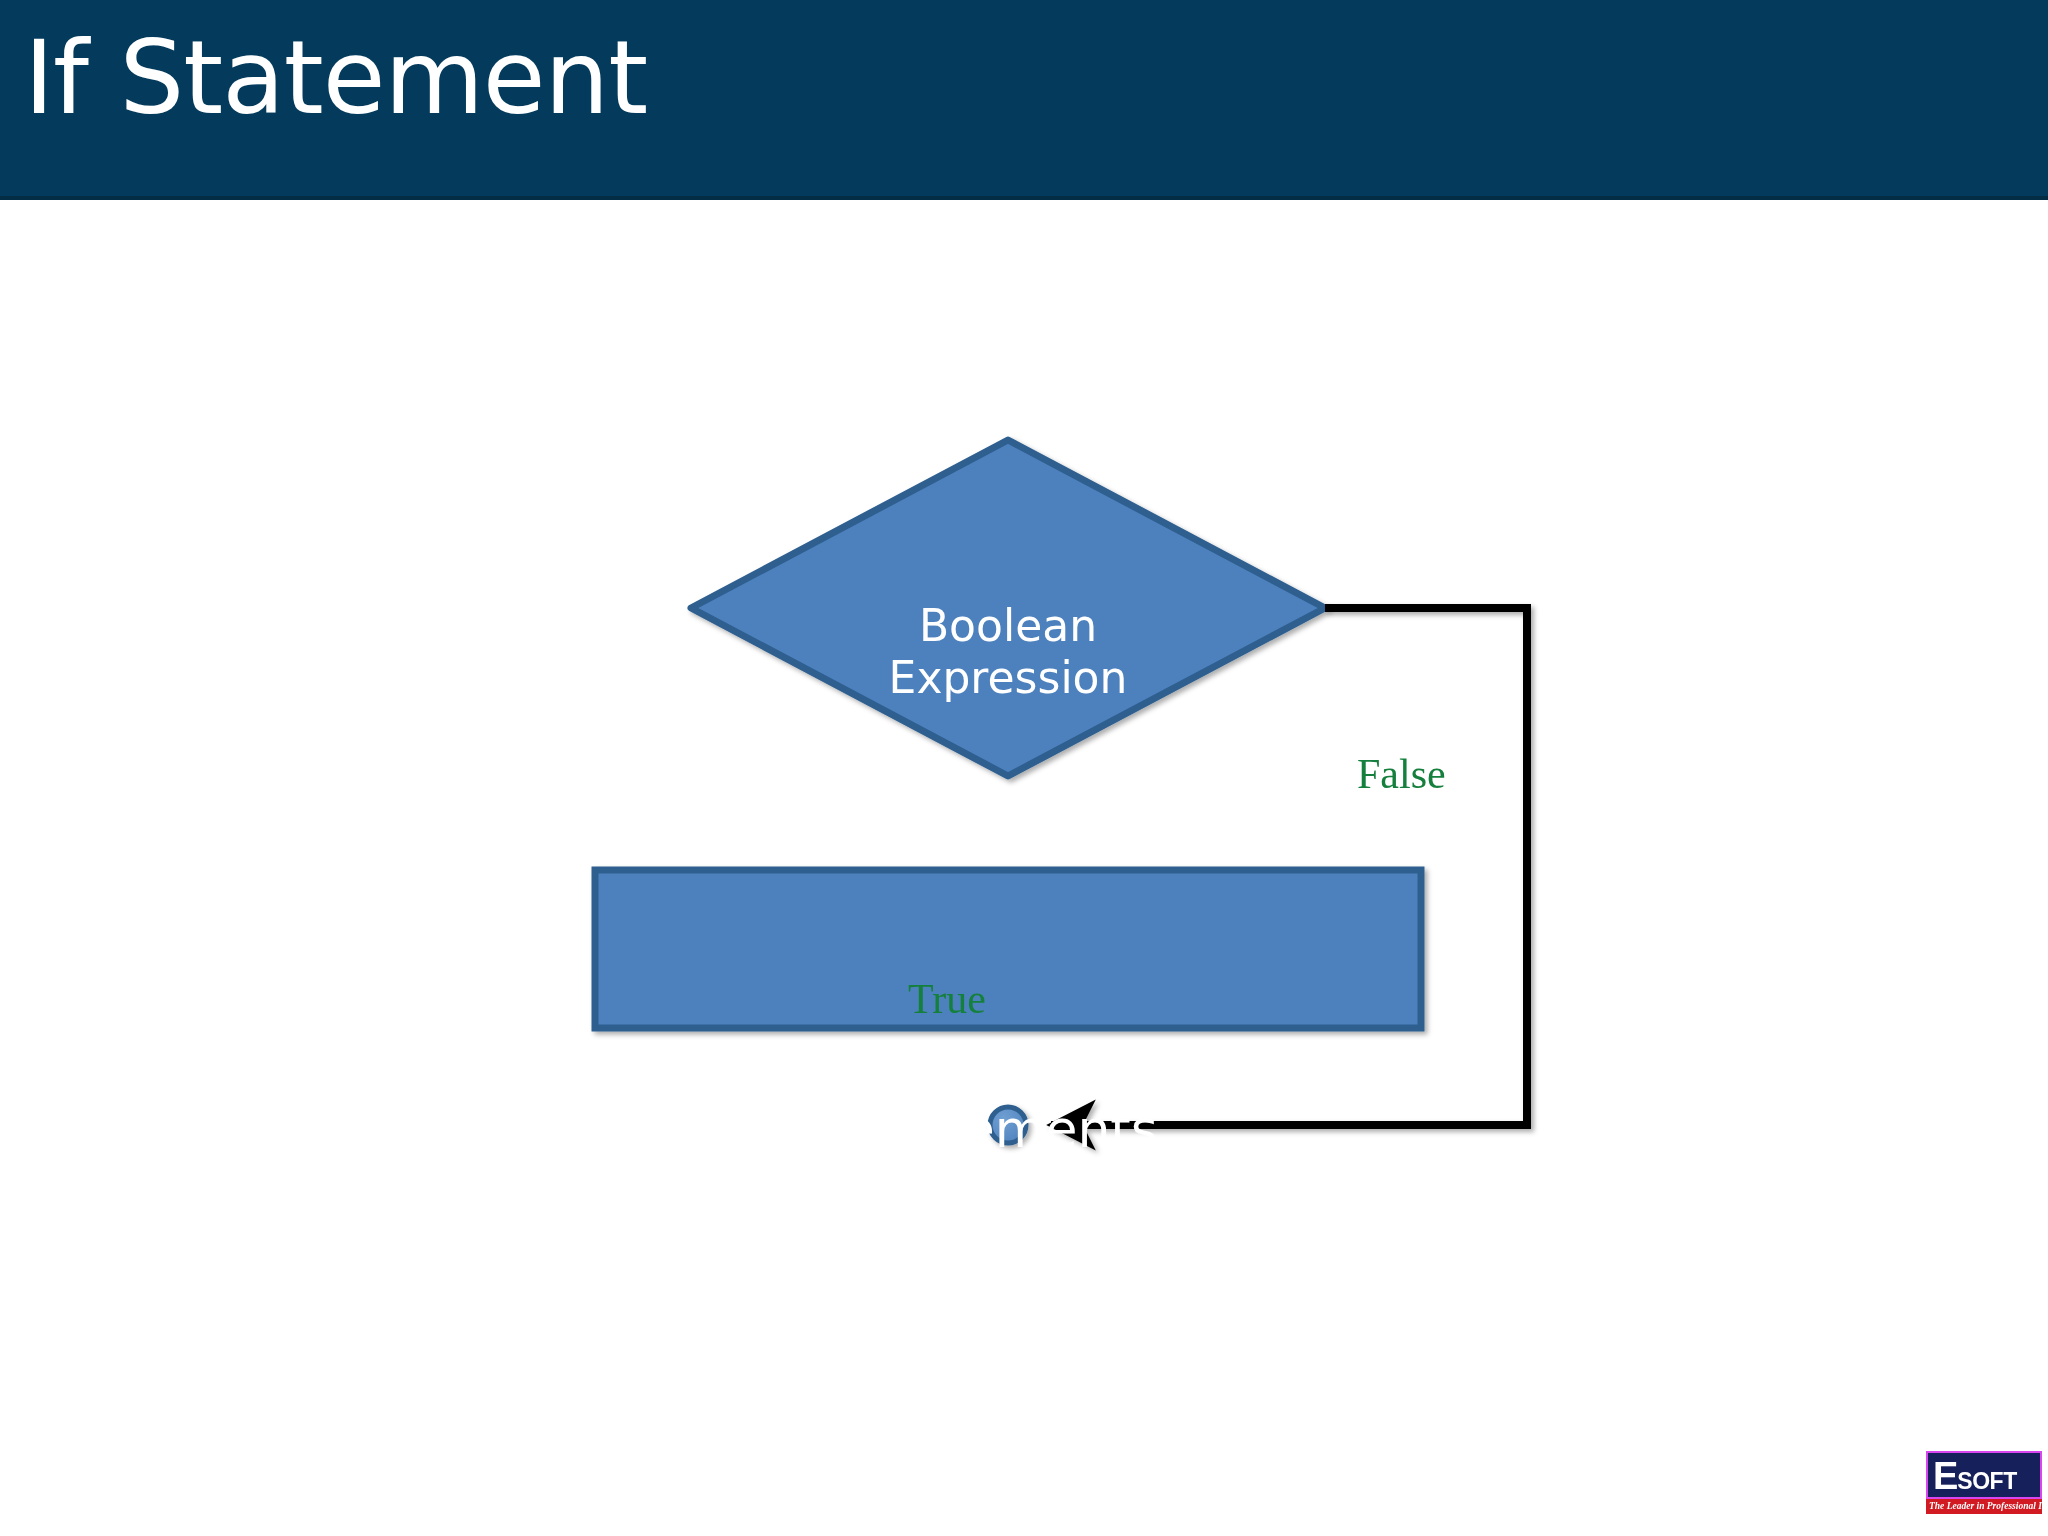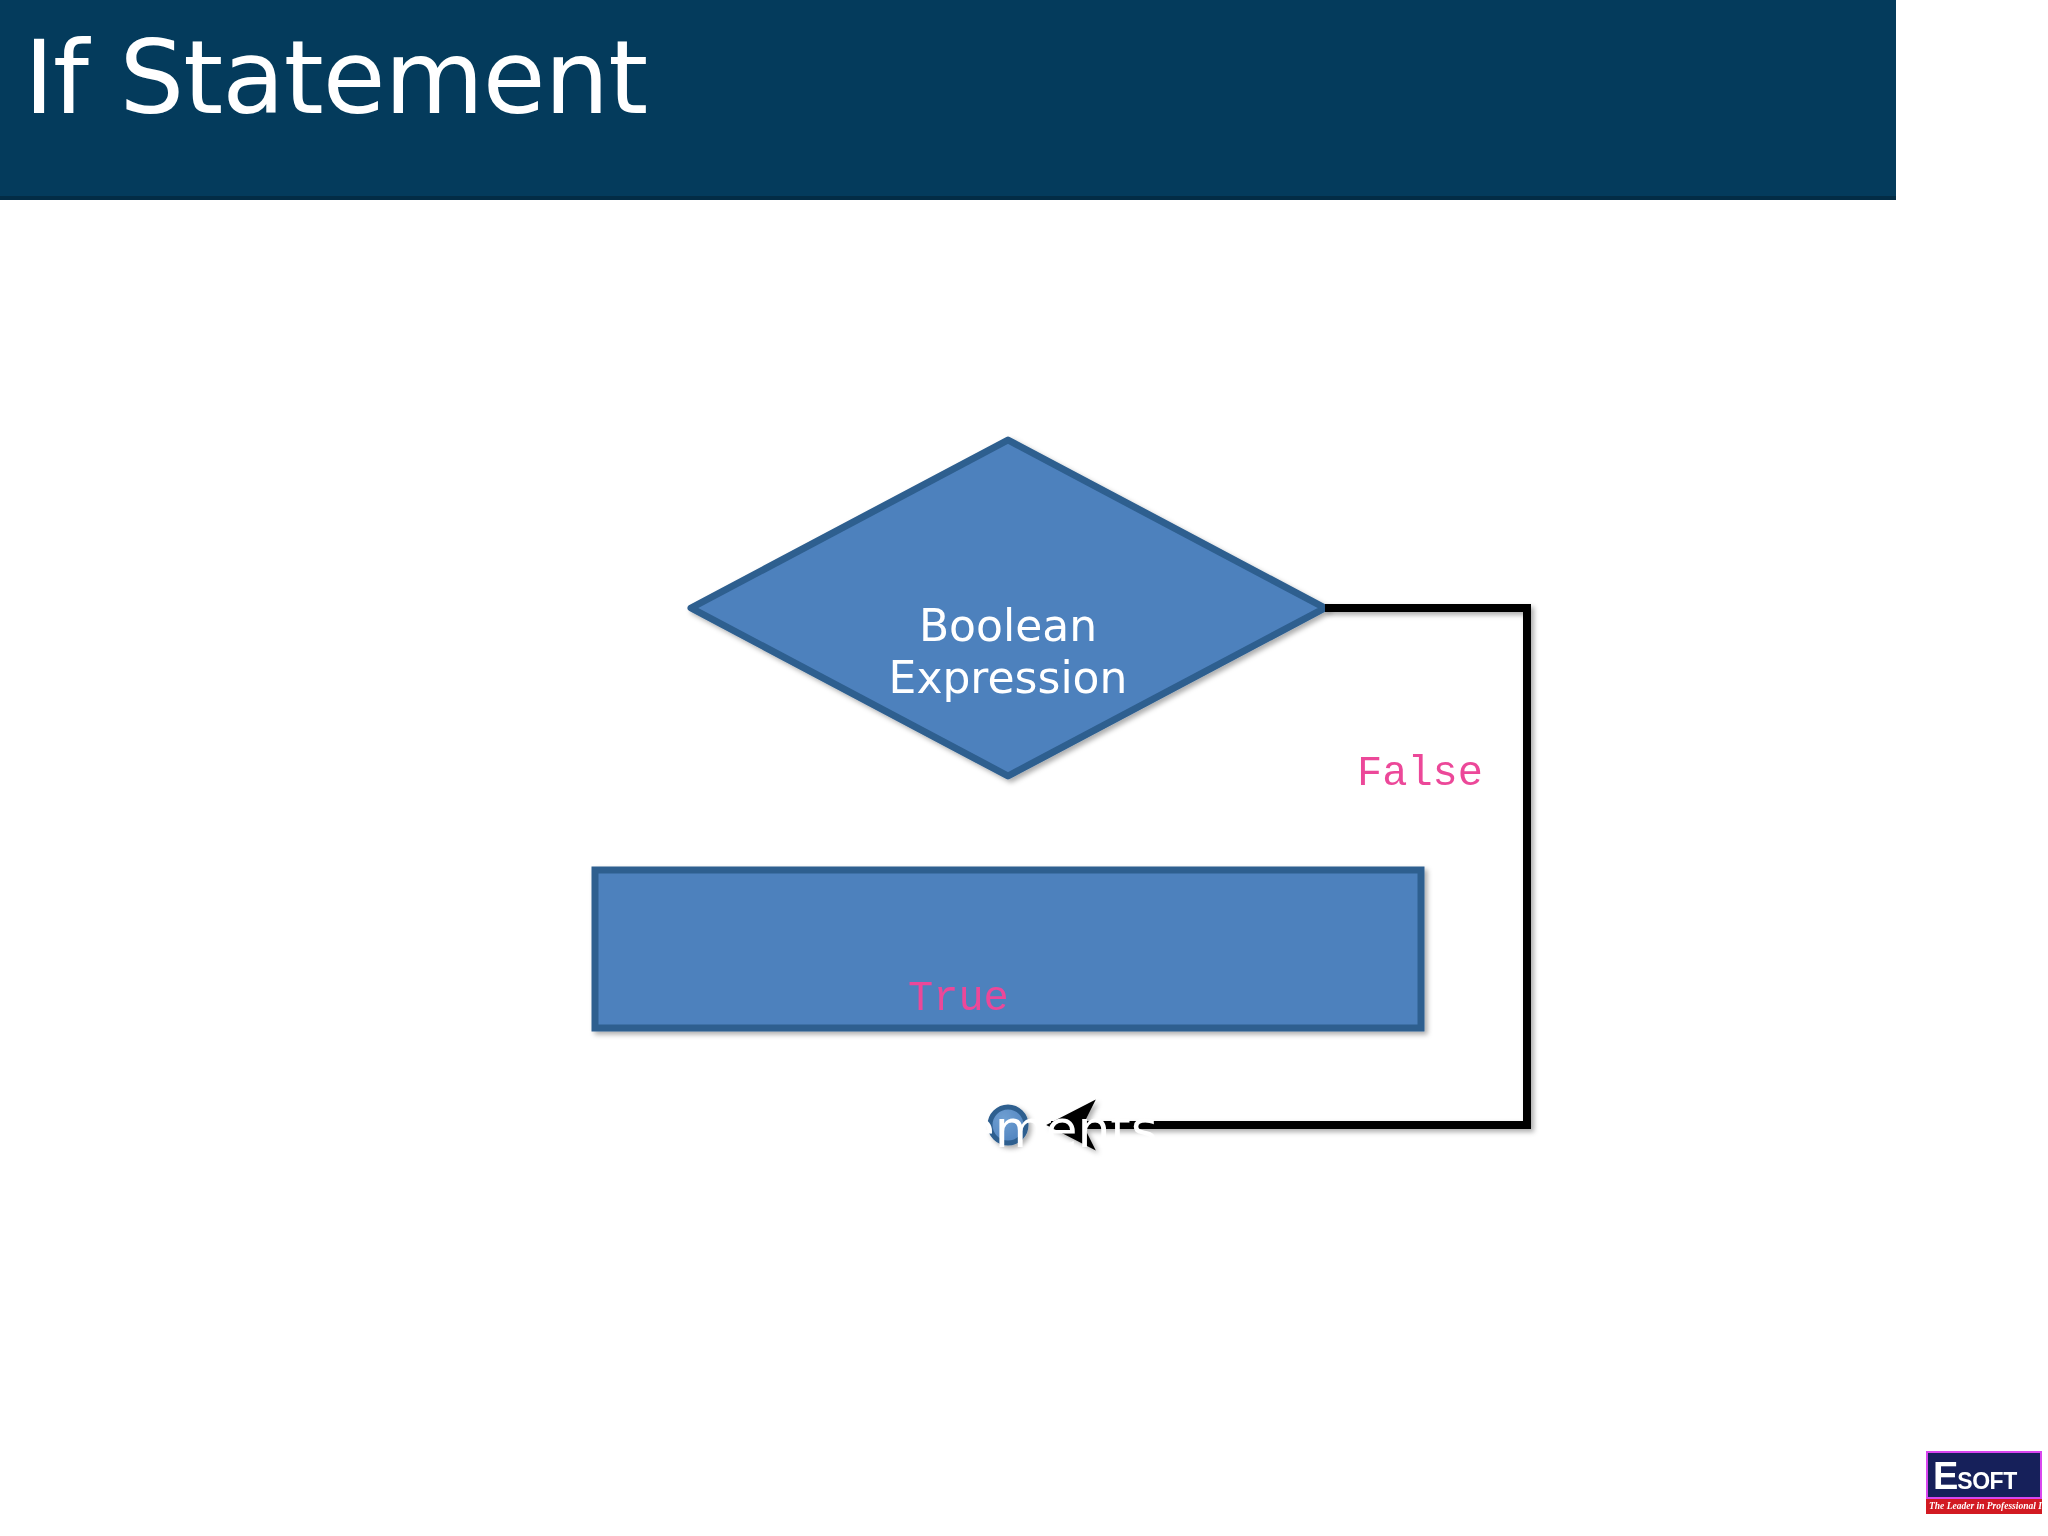--- a/index.html
+++ b/index.html
@@ -12,21 +12,21 @@
     height: 1536px;
     position: relative;
     overflow: hidden;
     font-family: "Liberation Sans", sans-serif;
   }
 
   
   #header-band {
     position: absolute;
     left: 0; top: 0;
-    width: 1896px;
+    width: 2048px;
     height: 200px;
     background: #043B5C;
     box-sizing: border-box;
   }
   #header-band::after {
     content: "";
     position: absolute;
     left: 0; bottom: 0;
     width: 100%;
     height: 4px;
@@ -77,22 +77,22 @@
   }
   #decision-label .line { display: block; }
   #process-label {
     left: 595px;
     top: 899px;
     width: 825px;
     font-size: 52px;
   }
   .edge-label {
     position: absolute;
-    color: #ec4899;
-    font-family: Liberation Mono, monospace;
+    color: #15803d;
+    font-family: Liberation Serif, serif;
     font-size: 42px;
     white-space: nowrap;
     pointer-events: none;
   }
   #label-false {
     left: 1357px;
     top: 550px;
   }
   #label-true {
     left: 908px;

